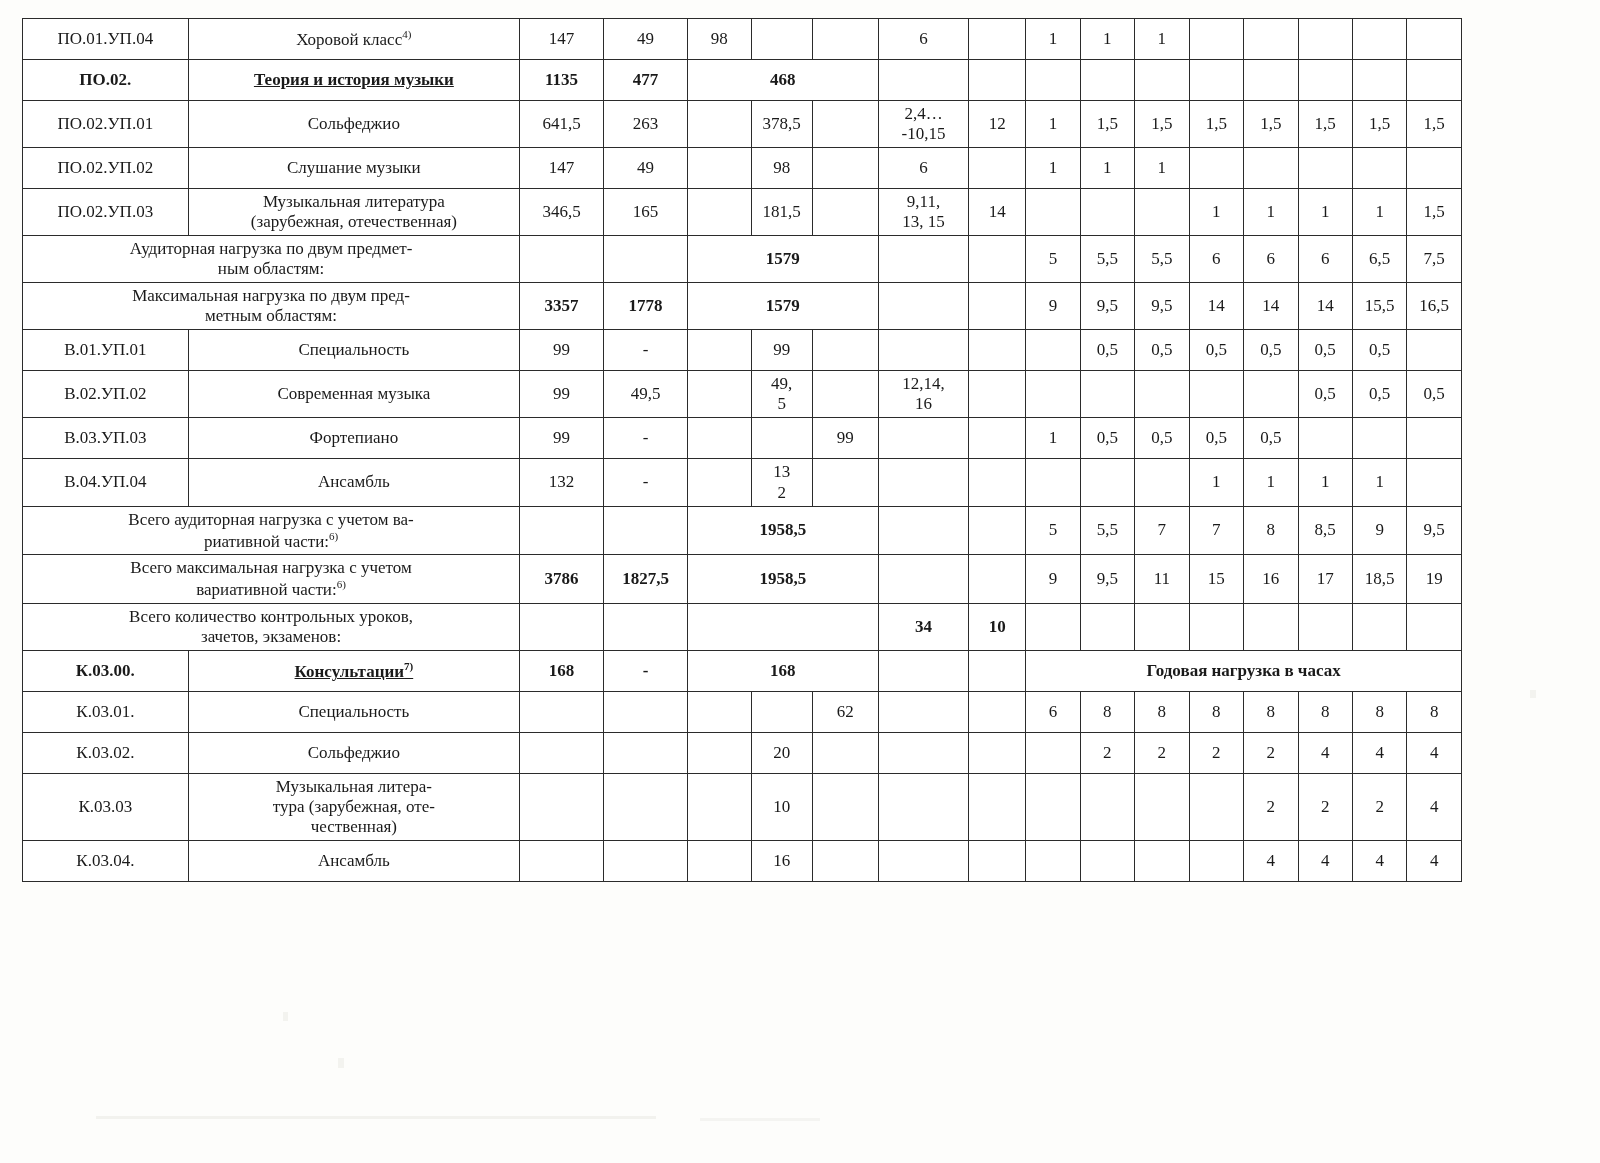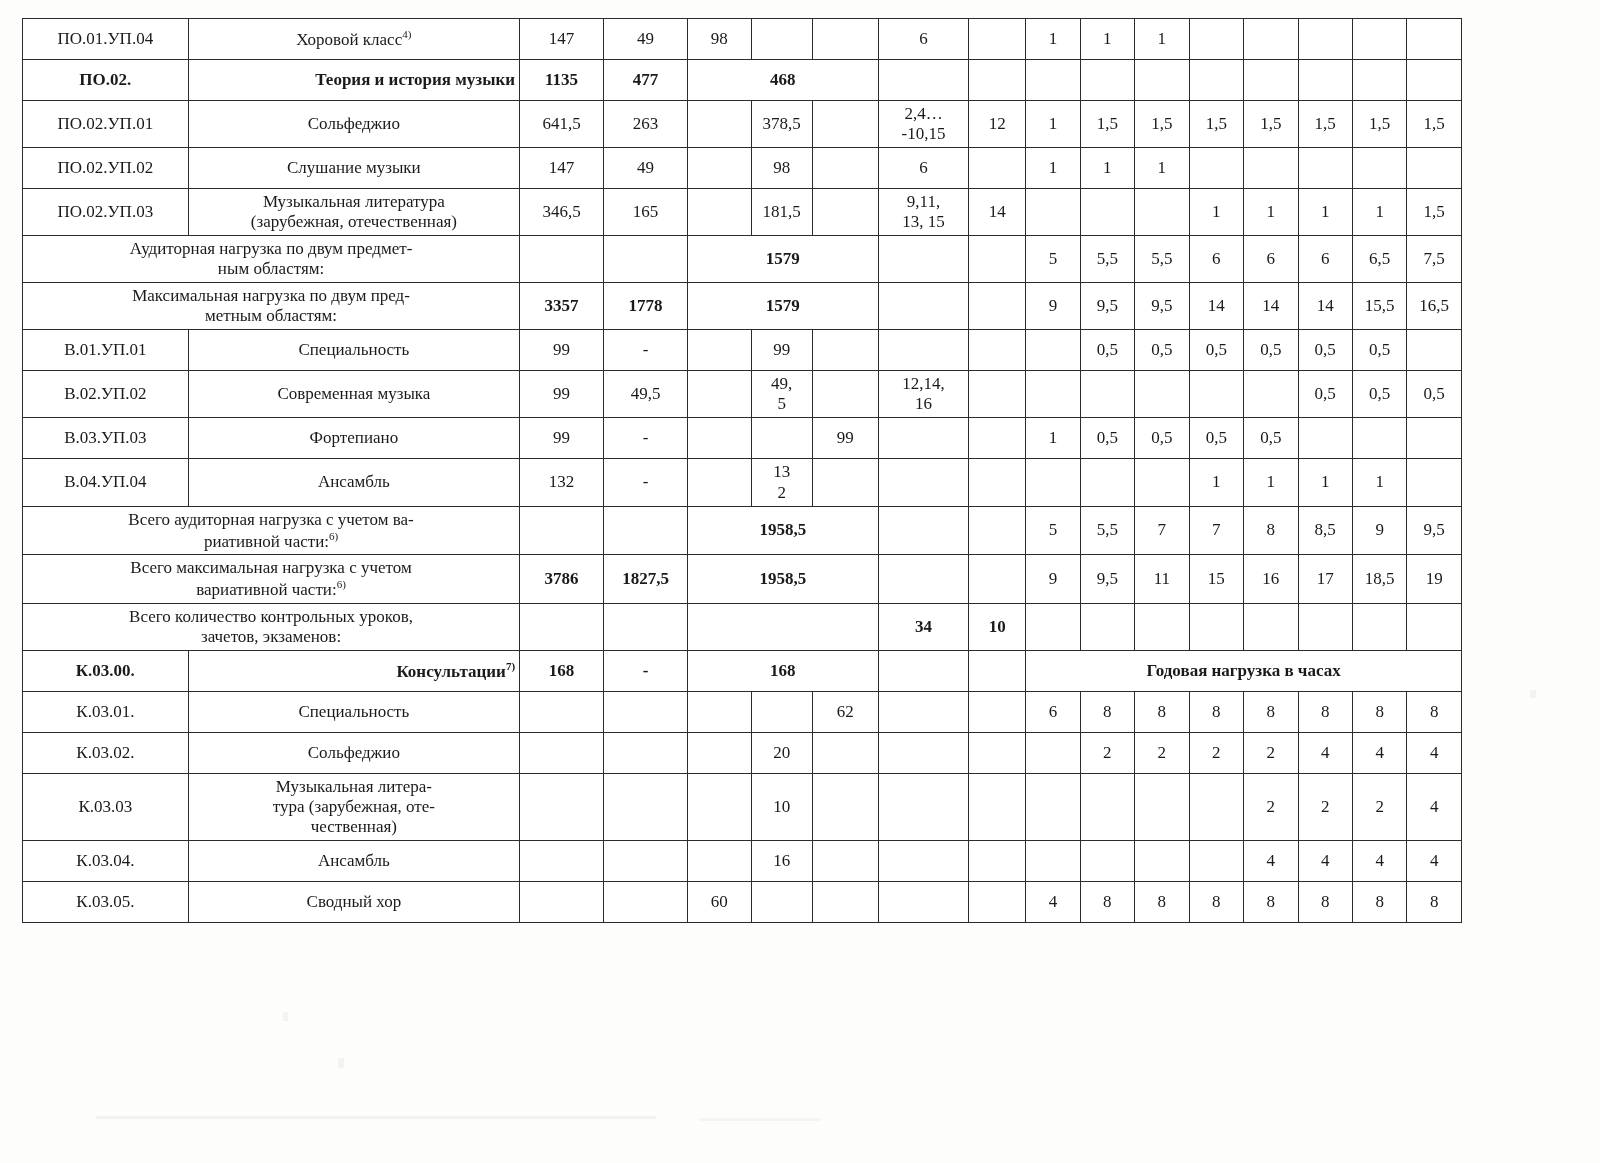--- a/index.html
+++ b/index.html
@@ -52,21 +52,21 @@
   col.c-b     { width: 74px; }
   col.c-c     { width: 56px; }
   col.c-d     { width: 54px; }
   col.c-e     { width: 58px; }
   col.c-f     { width: 80px; }
   col.c-g     { width: 50px; }
   col.c-y     { width: 48px; }
 
   td.idx { text-align: center; white-space: nowrap; }
   td.nm  { text-align: left; padding-left: 8px; }
-  td.nm.center { text-align: right; }
+  td.nm.center { text-align: center; text-decoration: underline; }
   td.bold, .bold { font-weight: bold; }
   td.small { font-size: 15px; }
   .sup { font-size: 11px; vertical-align: super; }
   td.justify {
     text-align: center;
     font-weight: normal;
     padding: 2px 10px;
   }
   td.yearhead {
     font-weight: bold;
@@ -437,39 +437,20 @@
             <td class=""></td>
             <td class="small"></td>
             <td class="small"></td>
             <td class="small"></td>
             <td class="small"></td>
             <td class="small">4</td>
             <td class="small">4</td>
             <td class="small">4</td>
             <td class="small">4</td>
           </tr>
-          <tr>
-            <td class="idx">К.03.05.</td>
-            <td class="nm">Сводный хор</td>
-            <td class=""></td>
-            <td class=""></td>
-            <td>60</td>
-            <td></td>
-            <td></td>
-            <td class="small"></td>
-            <td class=""></td>
-            <td class="small">4</td>
-            <td class="small">8</td>
-            <td class="small">8</td>
-            <td class="small">8</td>
-            <td class="small">8</td>
-            <td class="small">8</td>
-            <td class="small">8</td>
-            <td class="small">8</td>
-          </tr>
         </tbody>
     </table>
   </div>
   <div class="scan-mark m1"></div>
   <div class="scan-mark m2"></div>
   <div class="scan-mark m3"></div>
   <div class="scan-mark m4"></div>
   <div class="scan-mark m5"></div>
 </div>
 

